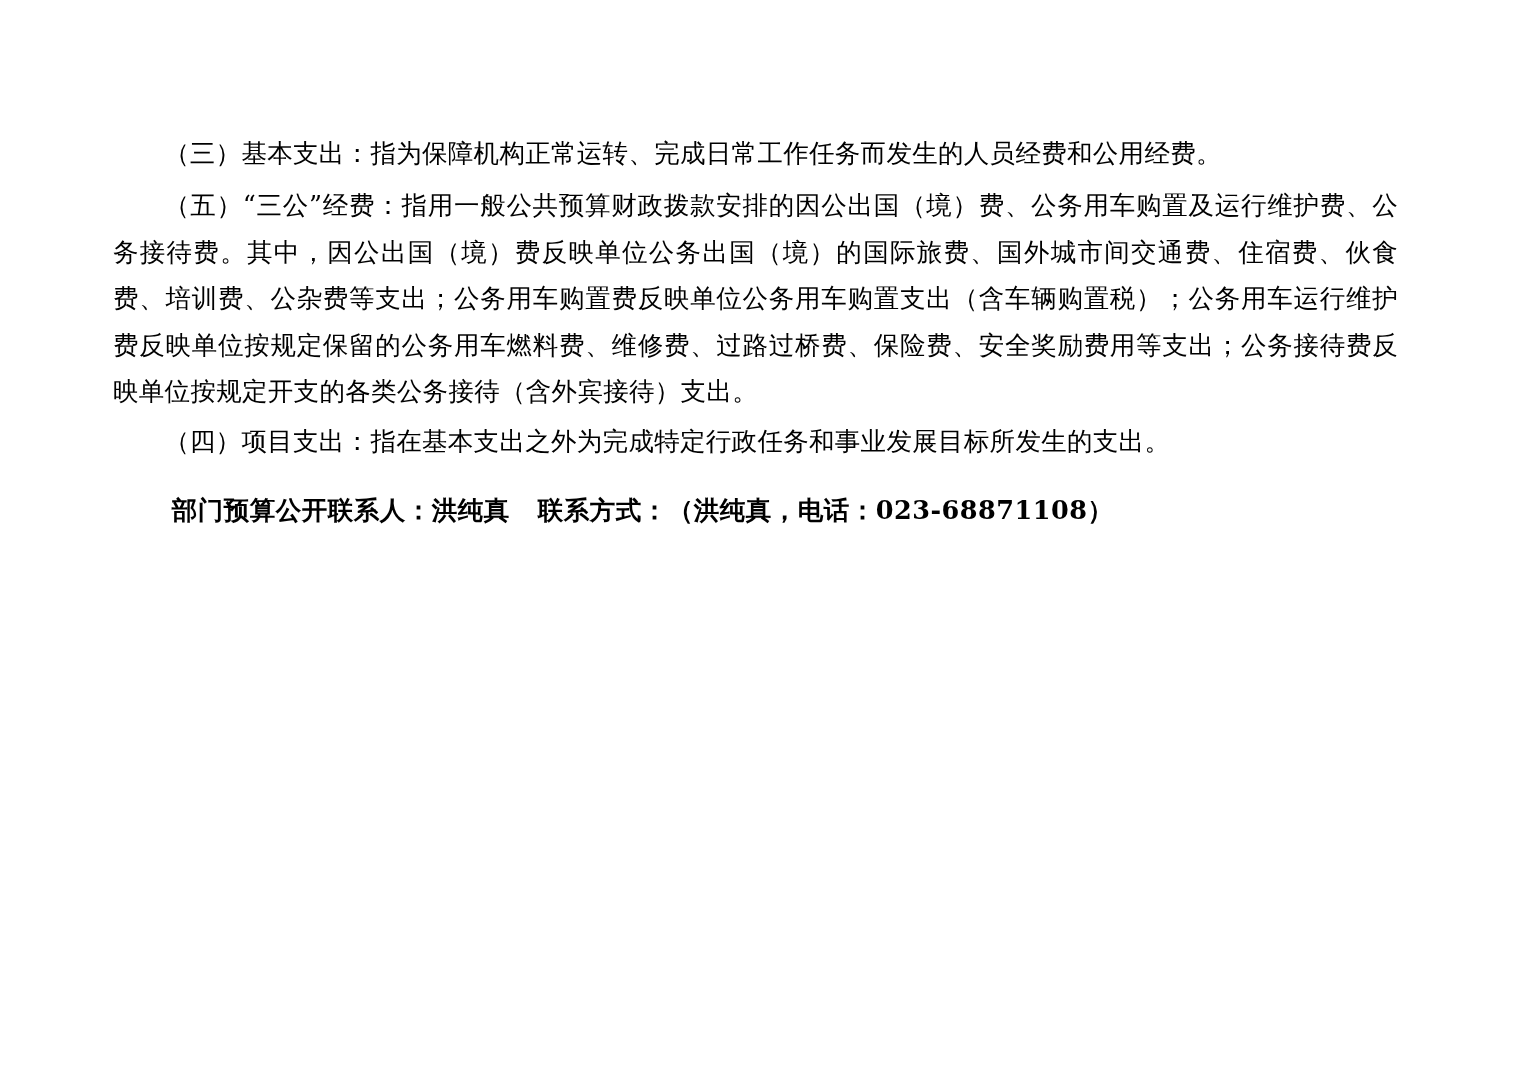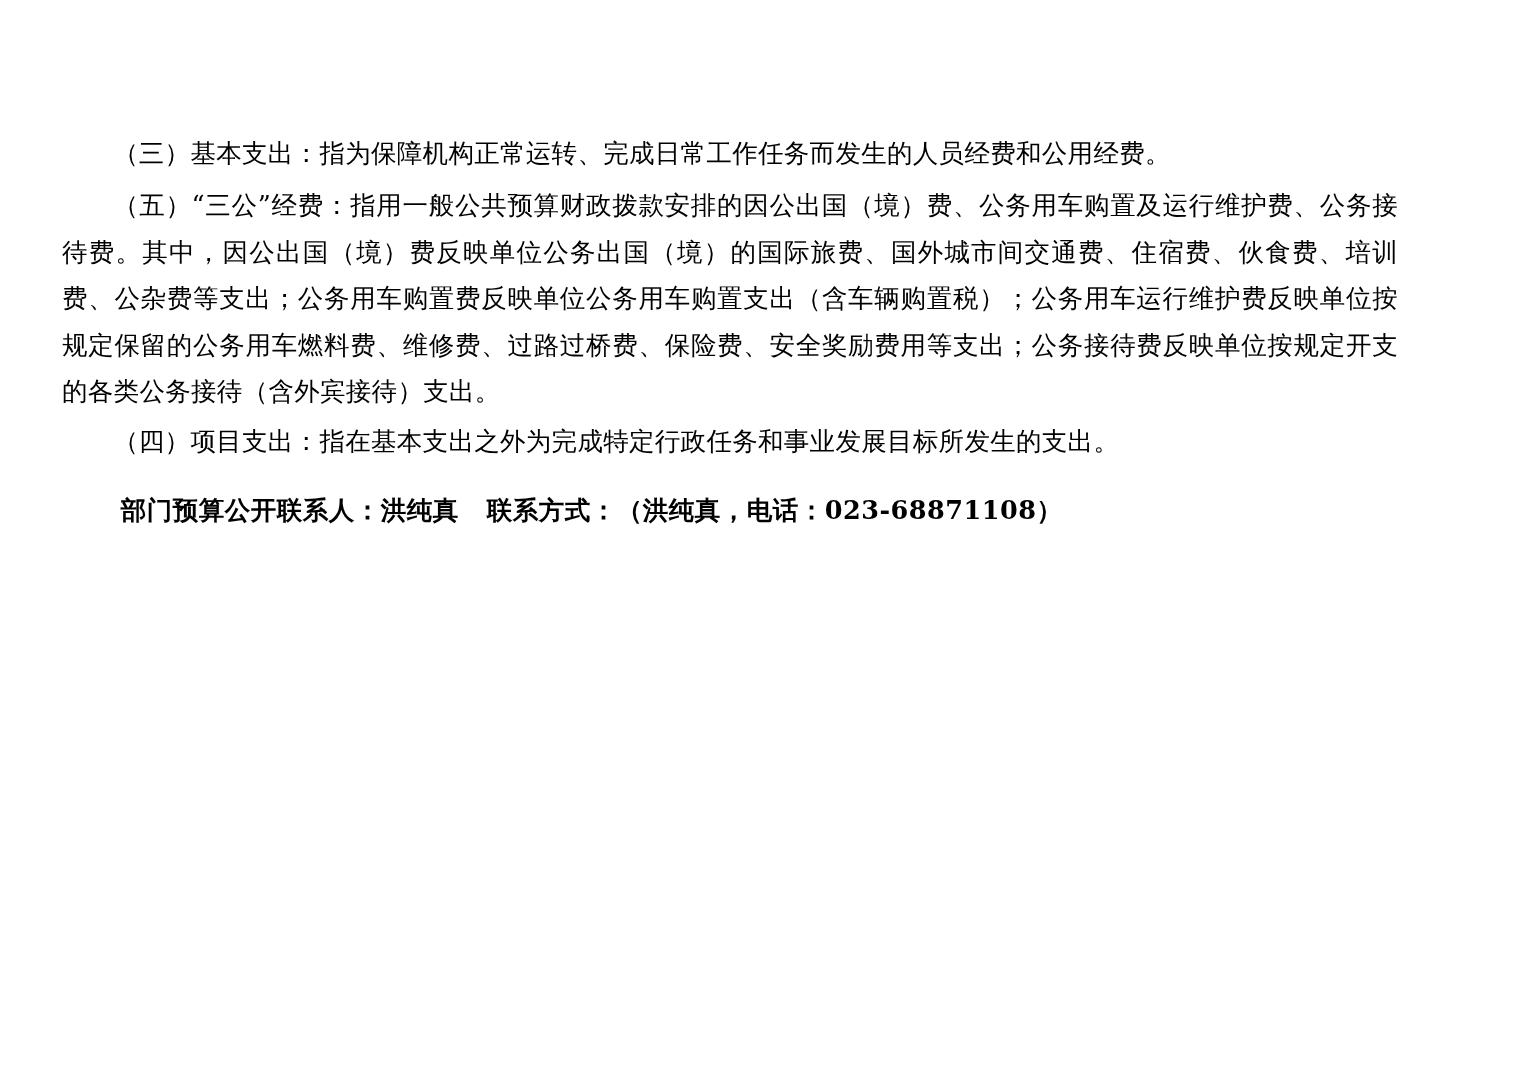--- a/index.html
+++ b/index.html
@@ -12,21 +12,21 @@
     height: 1074px;
     font-family: "DejaVu Serif", "Liberation Serif", serif;
     color: #000000;
     overflow: hidden;
   }
   .page {
     position: relative;
     width: 1520px;
     height: 1074px;
     box-sizing: border-box;
-    padding: 130px 122px 0 62px;
+    padding: 130px 122px 0 113px;
   }
   .doc-body {
     font-size: 25.5px;
     line-height: 1.82;
     text-align: justify;
     text-justify: inter-ideograph;
     letter-spacing: 0.3px;
   }
   .para {
     margin: 0 0 6px 0;

